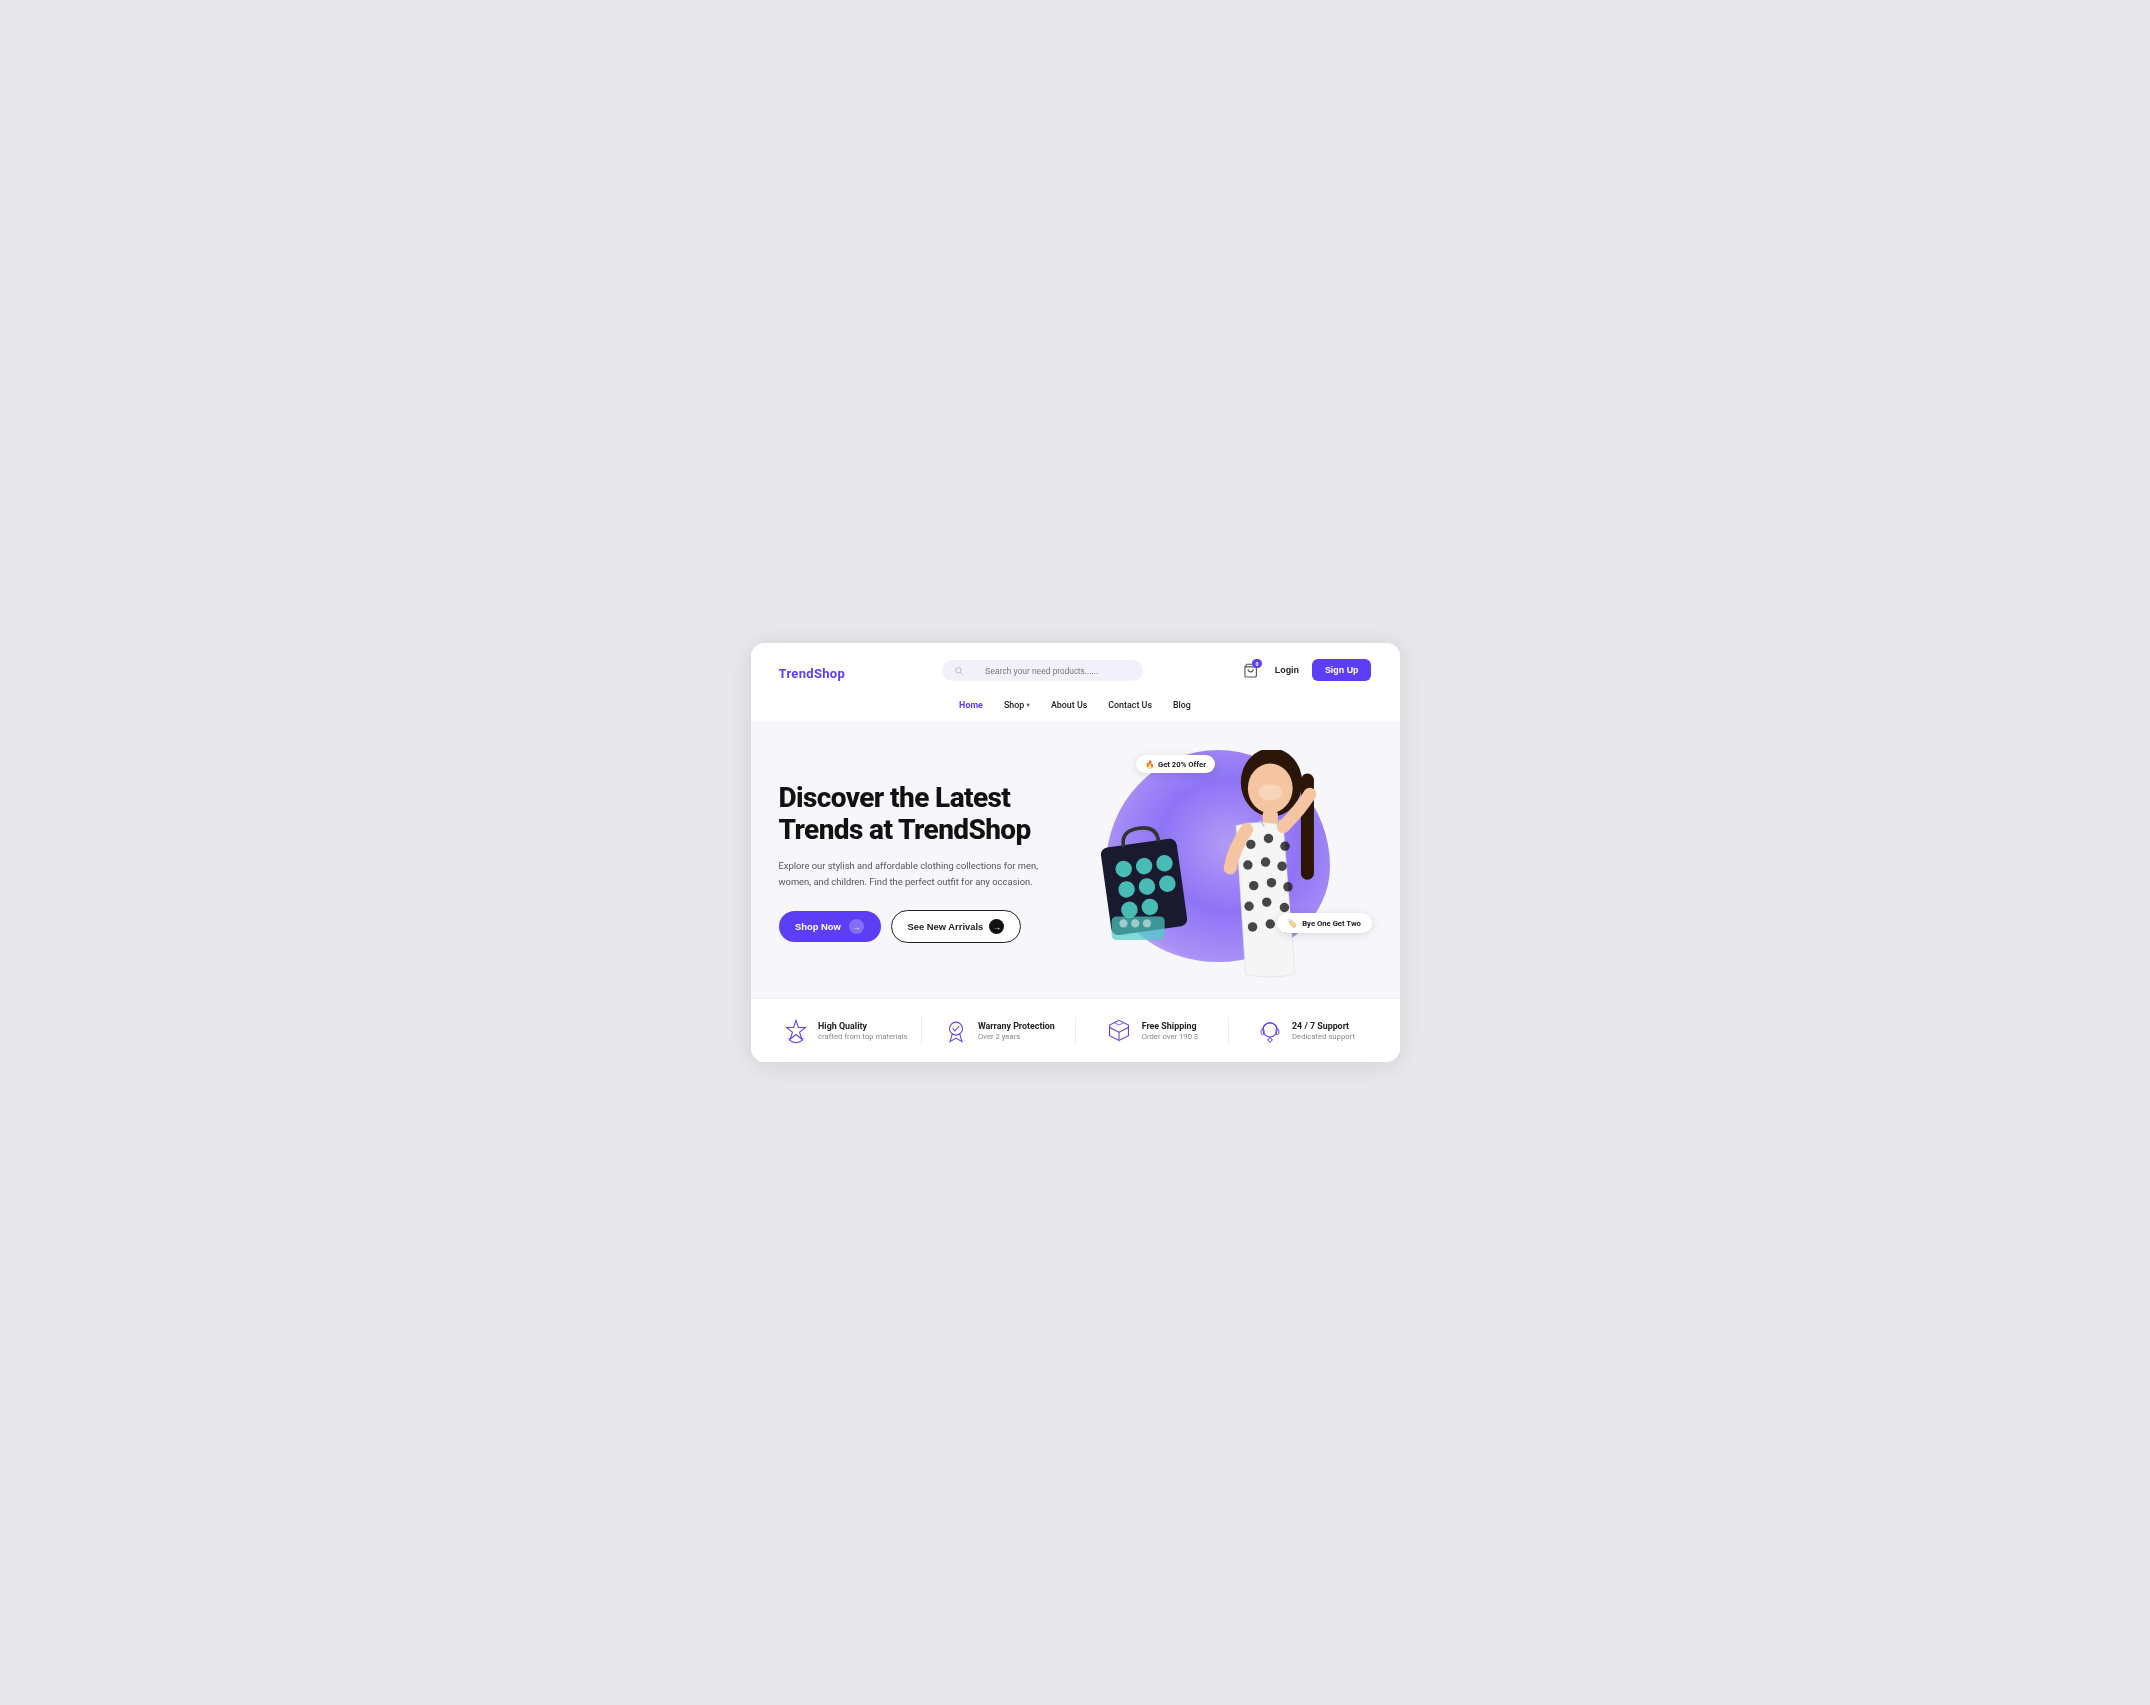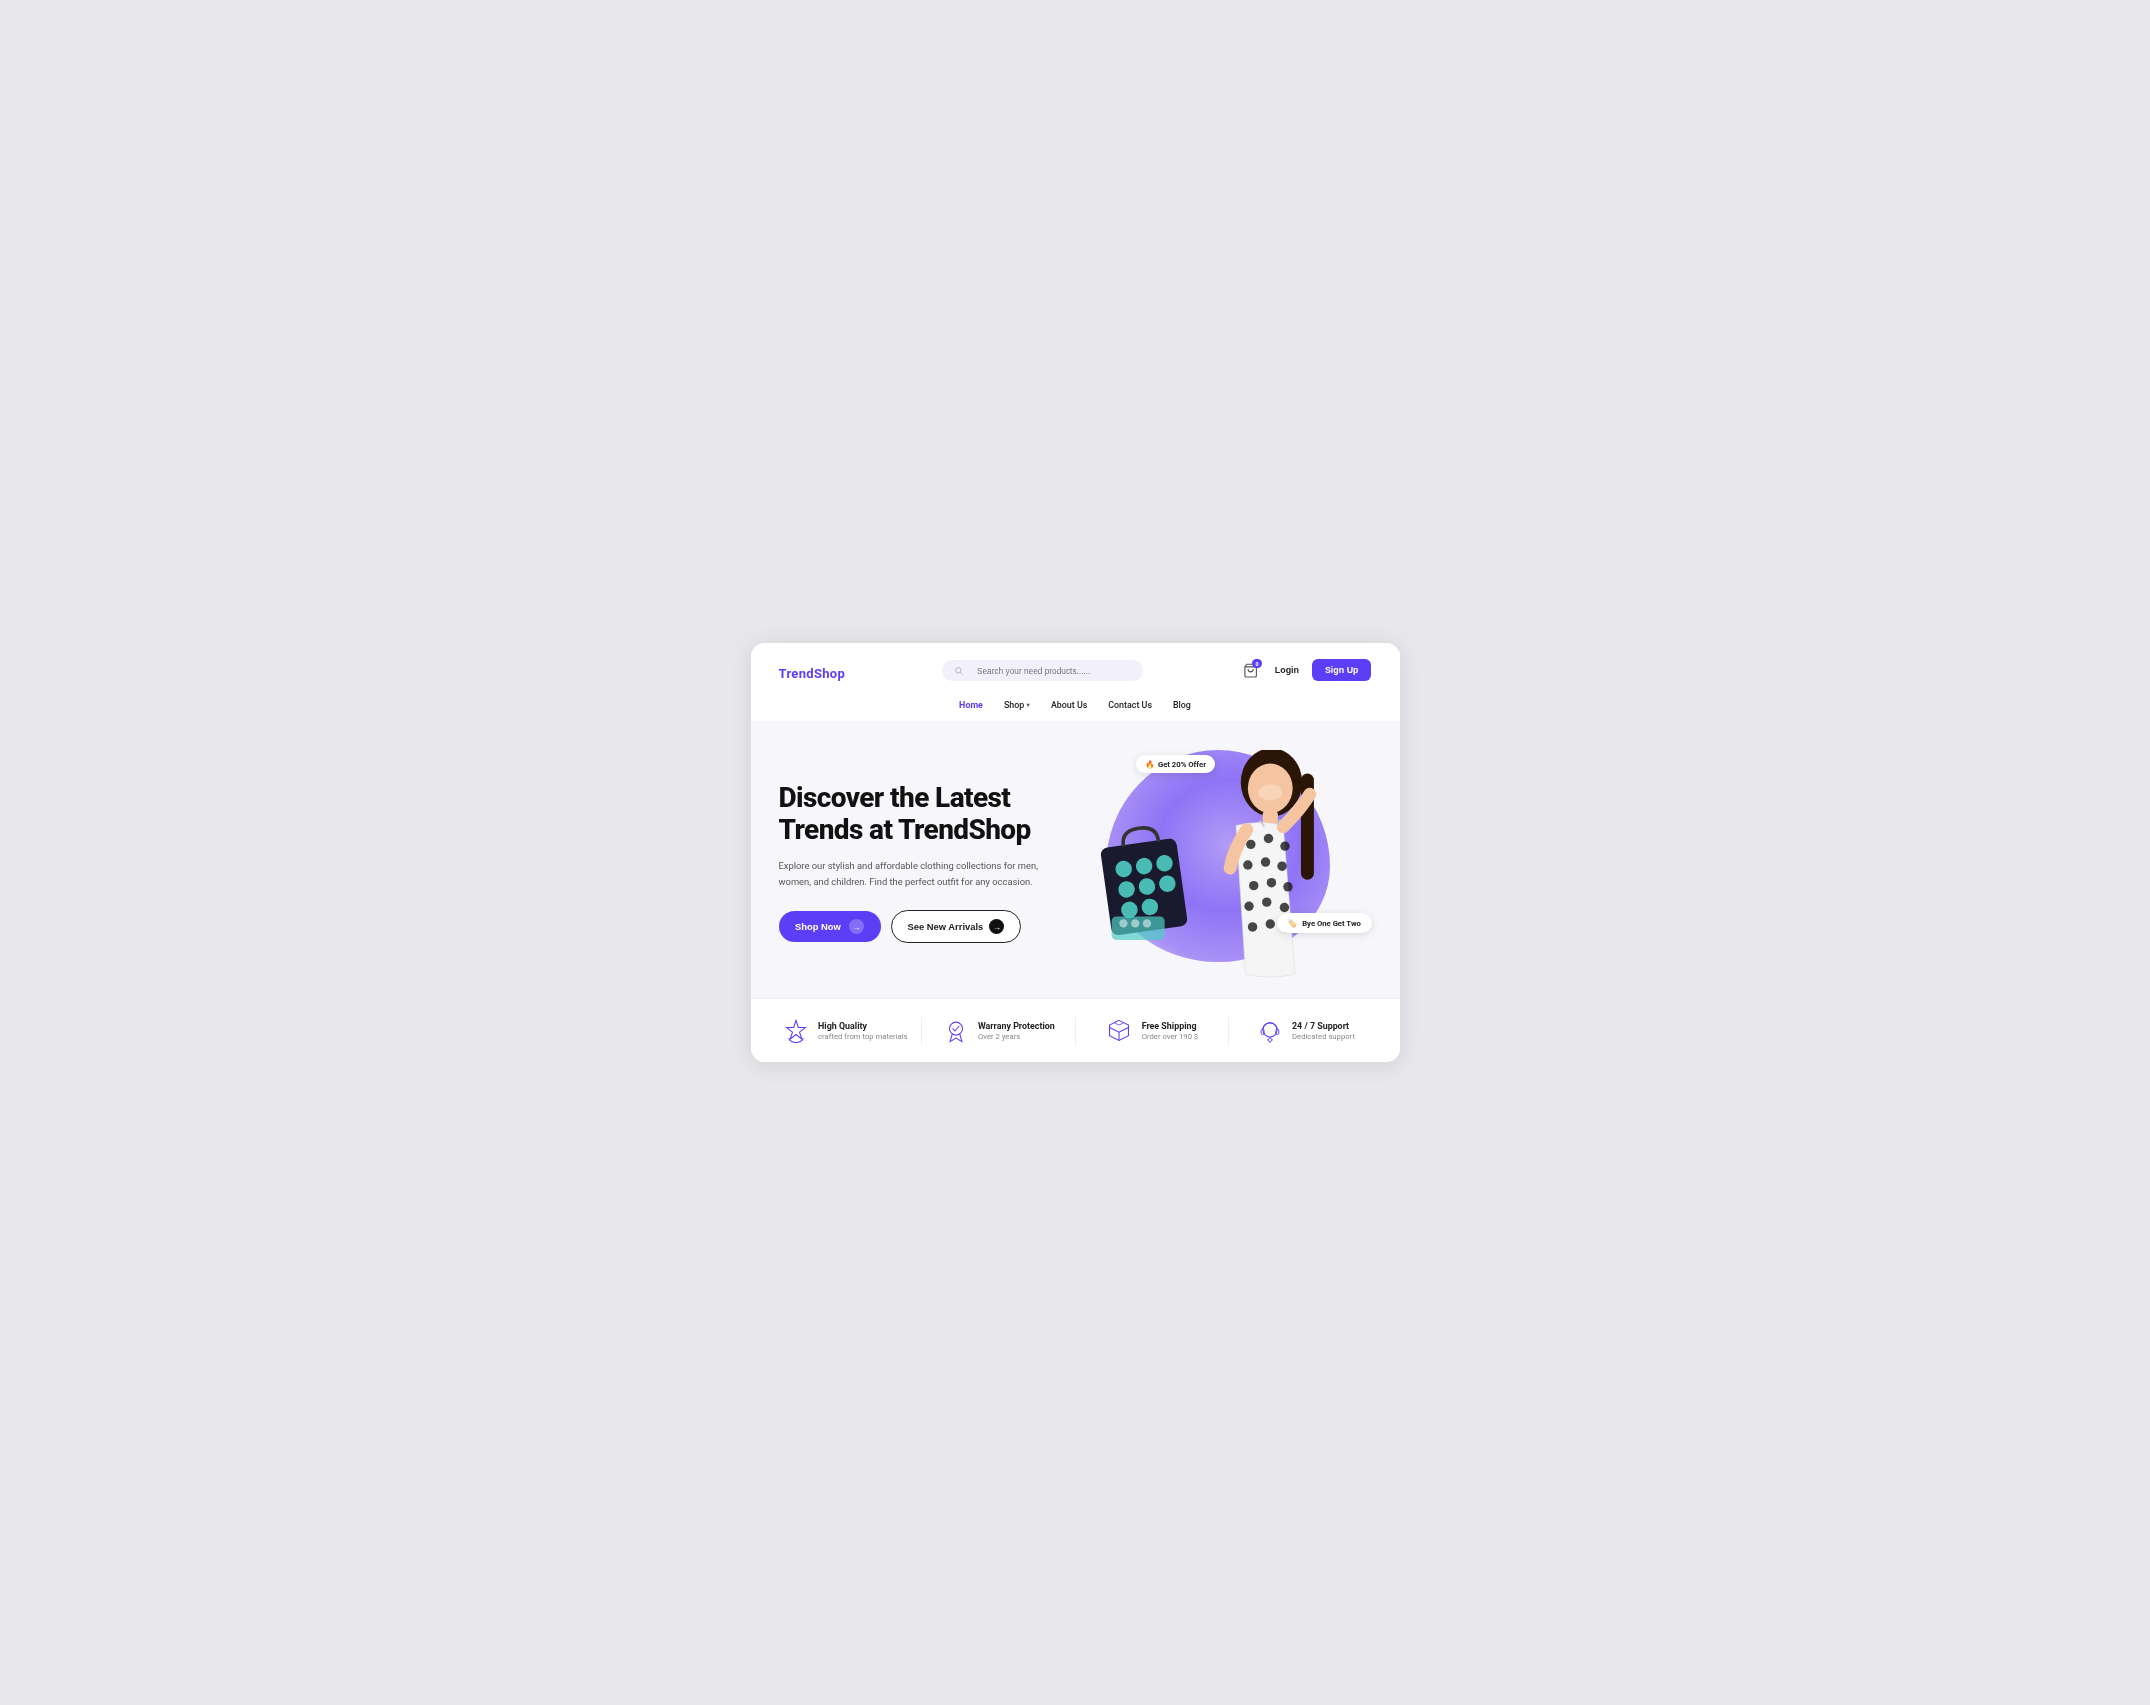--- a/index.html
+++ b/index.html
@@ -33,21 +33,21 @@
       color: #5b3ef5;
       letter-spacing: 0.3px;
     }
     .search-bar {
       display: flex;
       align-items: center;
       background: #f1f0fb;
       border-radius: 17.7px;
       padding: 5.9px 11.8px;
       width: 201px;
-      gap: 14px;
+      gap: 22px;
     }
     .search-bar input {
       border: none;
       background: transparent;
       outline: none;
       font-size: 8.3px;
       color: #aaa;
       width: 100%;
     }
     .search-icon-svg {

